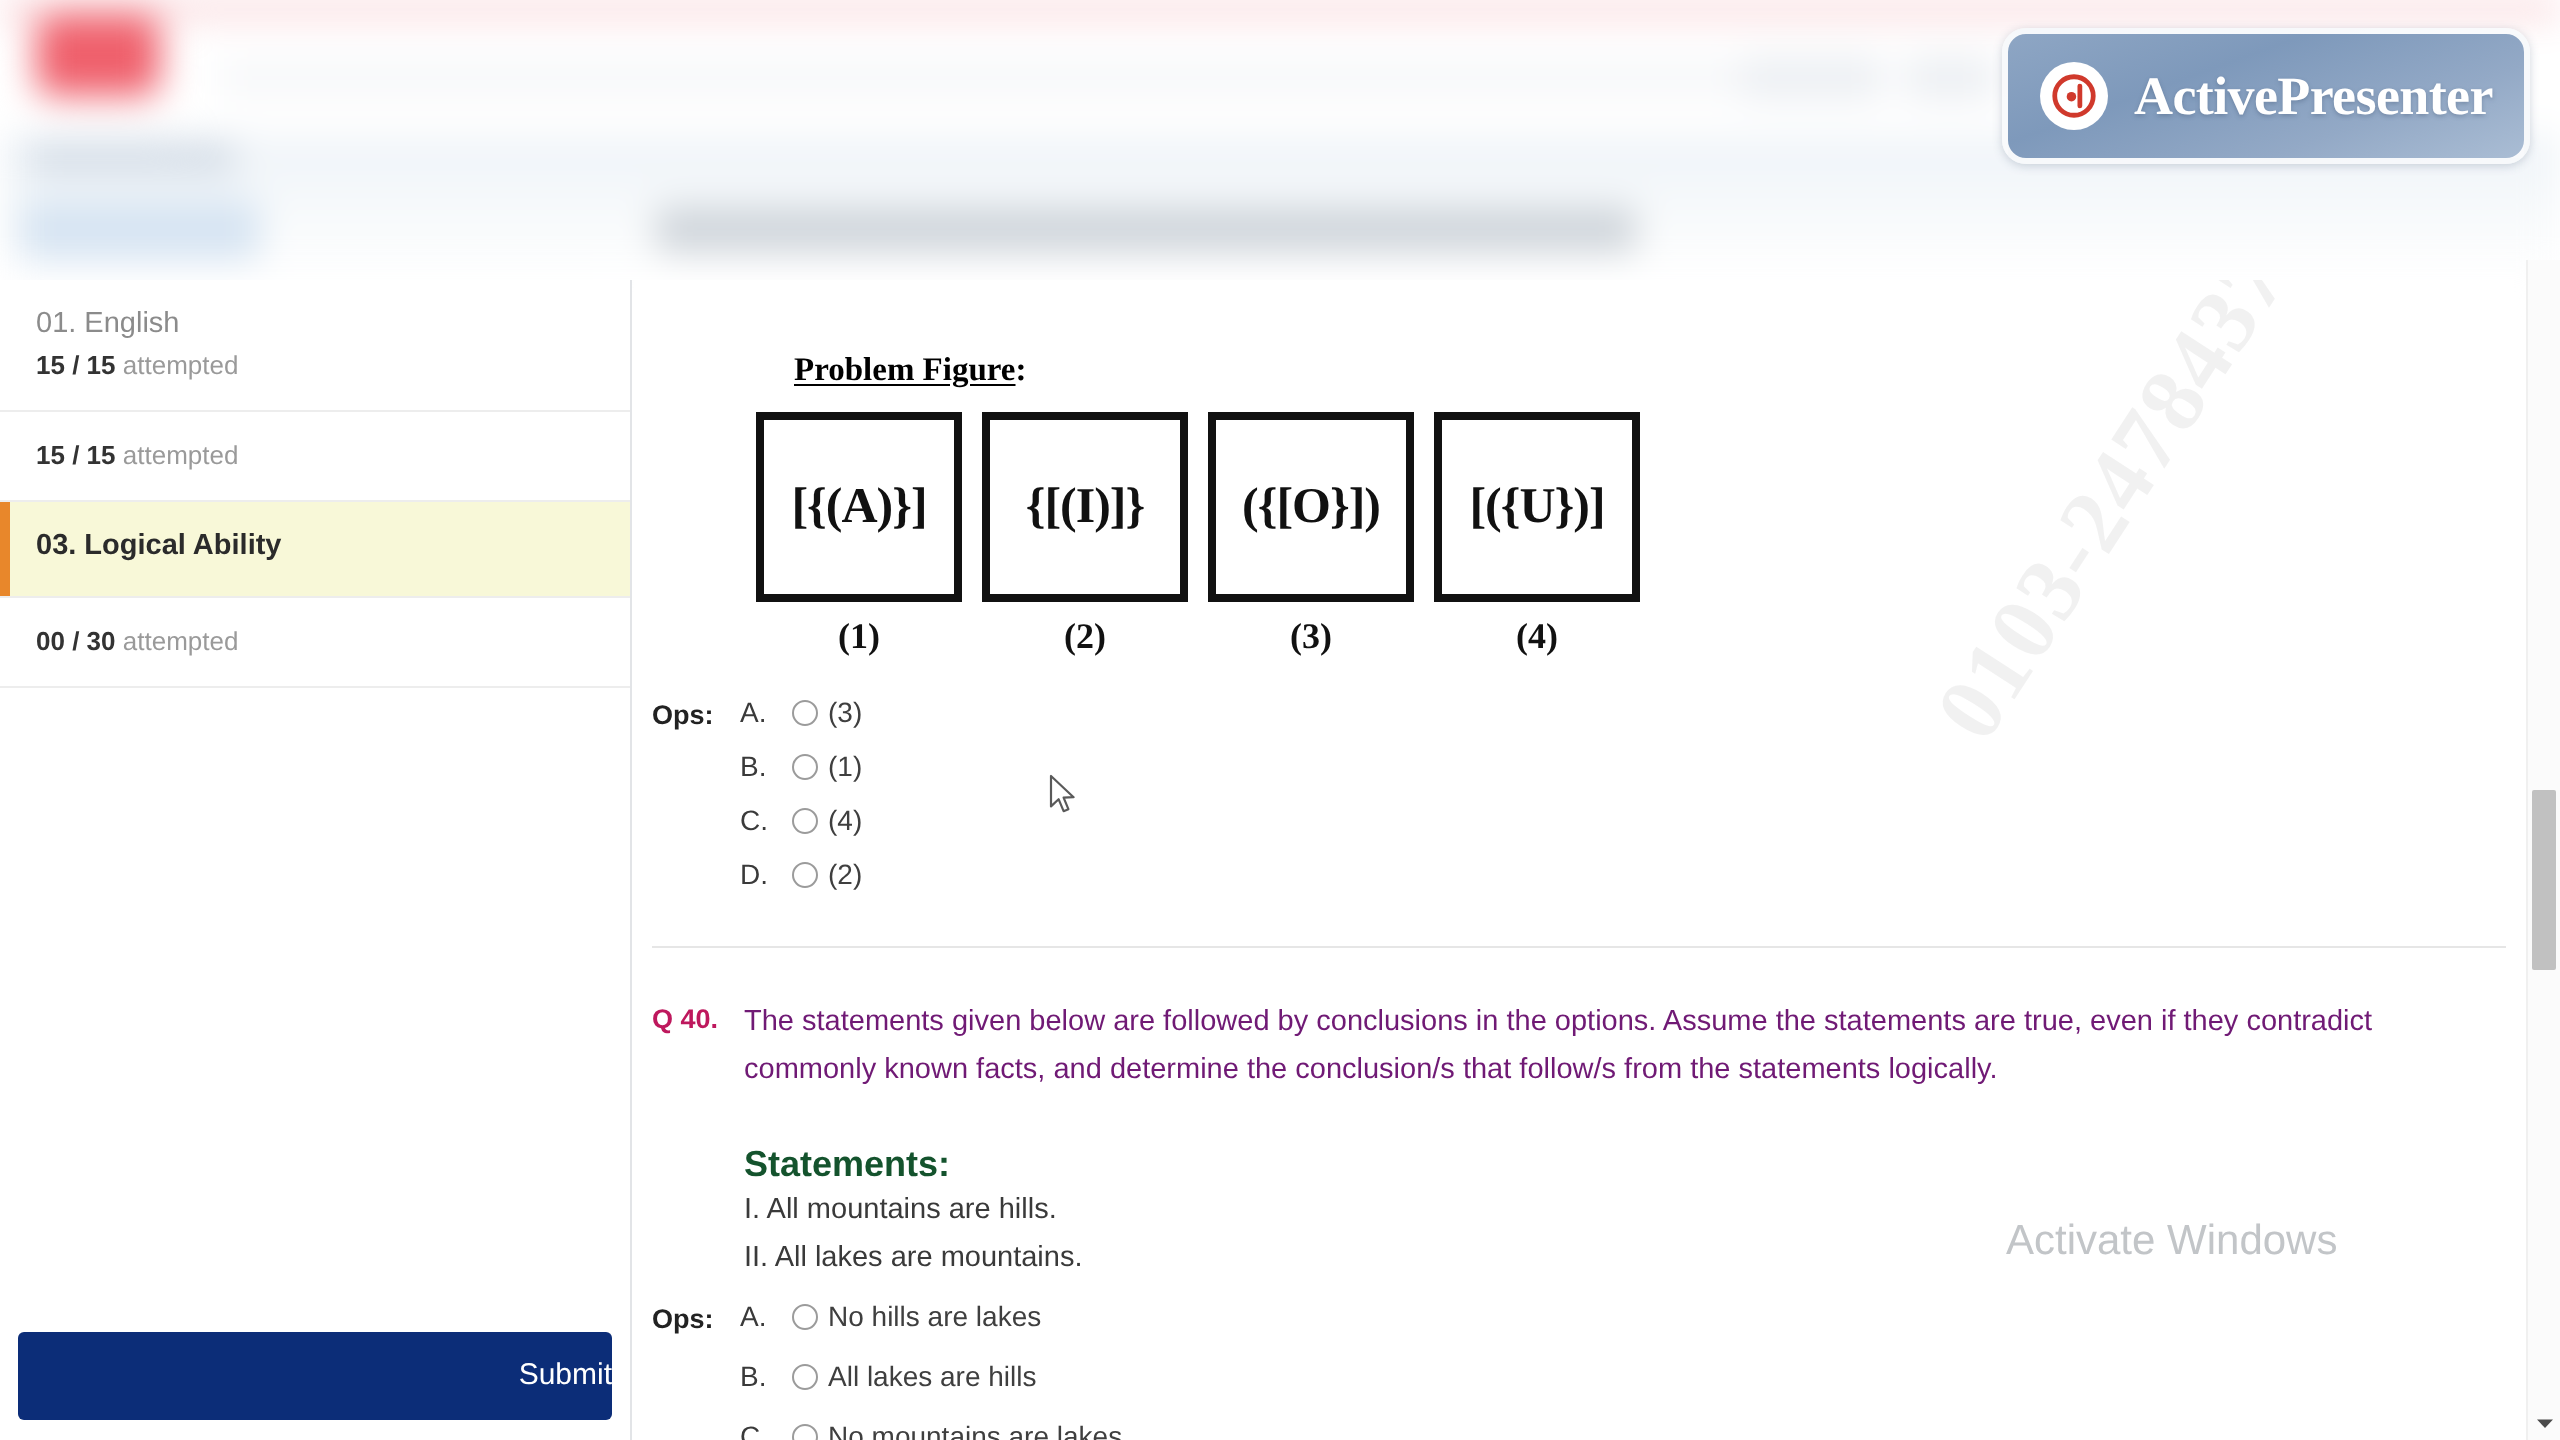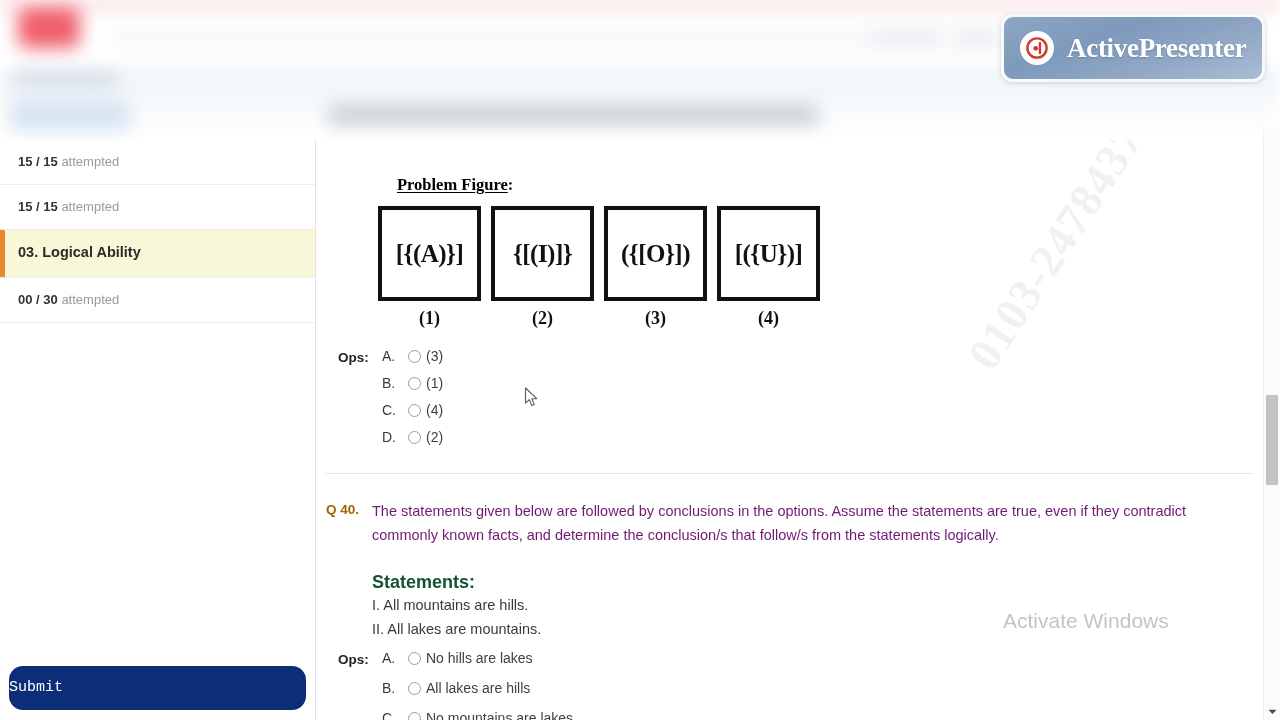--- a/index.html
+++ b/index.html
@@ -171,25 +171,25 @@
     width: 315px;
     padding: 0 9px;
   }
   .submit-btn {
     display: block;
     width: 100%;
     padding: 13px 0 14px;
     background: #0c2d78;
     color: #ffffff;
     font-size: 15px;
-    text-align: left;
+    text-align: right;
     border: none;
-    border-radius: 14px;
+    border-radius: 3px;
     cursor: pointer;
-    font-family: Liberation Mono, monospace;
+    font-family: Liberation Sans, sans-serif;
   }
 
   
   .content {
     position: absolute;
     left: 317px; top: 140px;
     width: 940px; height: 580px;
     background: #ffffff;
     overflow: hidden;
   }
@@ -256,21 +256,20 @@
     display: flex;
     align-items: flex-start;
   }
   .ops-label {
     font-size: 13.5px;
     font-weight: bold;
     color: #222222;
     width: 44px;
     flex: 0 0 44px;
     padding-top: 2px;
-    margin-left: 12px;
   }
   .ops-items { display: block; }
   .ops-row {
     display: flex;
     align-items: center;
     margin-bottom: 11px;
     cursor: pointer;
   }
   .ops-row:last-child { margin-bottom: 0; }
   .ops-key {
@@ -306,21 +305,21 @@
   .q-block {
     position: absolute;
     left: 9px; top: 360px;
     width: 900px;
     display: flex;
     align-items: flex-start;
   }
   .q-num {
     font-size: 13.5px;
     font-weight: bold;
-    color: #a16207;
+    color: #be185d;
     width: 46px;
     flex: 0 0 46px;
     padding-top: 2px;
   }
   .q-body { flex: 1 1 auto; }
   .q-text {
     font-size: 14.5px;
     line-height: 23.5px;
     color: #701a75;
   }
@@ -417,20 +416,21 @@
         <circle cx="10.6" cy="12.4" r="2.6" fill="#d0392c"></circle>
       </svg>
     </span>
     <span class="ap-text">ActivePresenter</span>
   </div>
 
   <div class="sidebar">
     <div class="nav-list">
 
       <div class="nav-item">
+        <div class="nav-title">01. English</div>
         <div class="nav-stat">
           <b>15 / 15</b>
           <span>attempted</span>
         </div>
       </div>
 
       <div class="nav-item">
         <div class="nav-stat">
           <b>15 / 15</b>
           <span>attempted</span>

